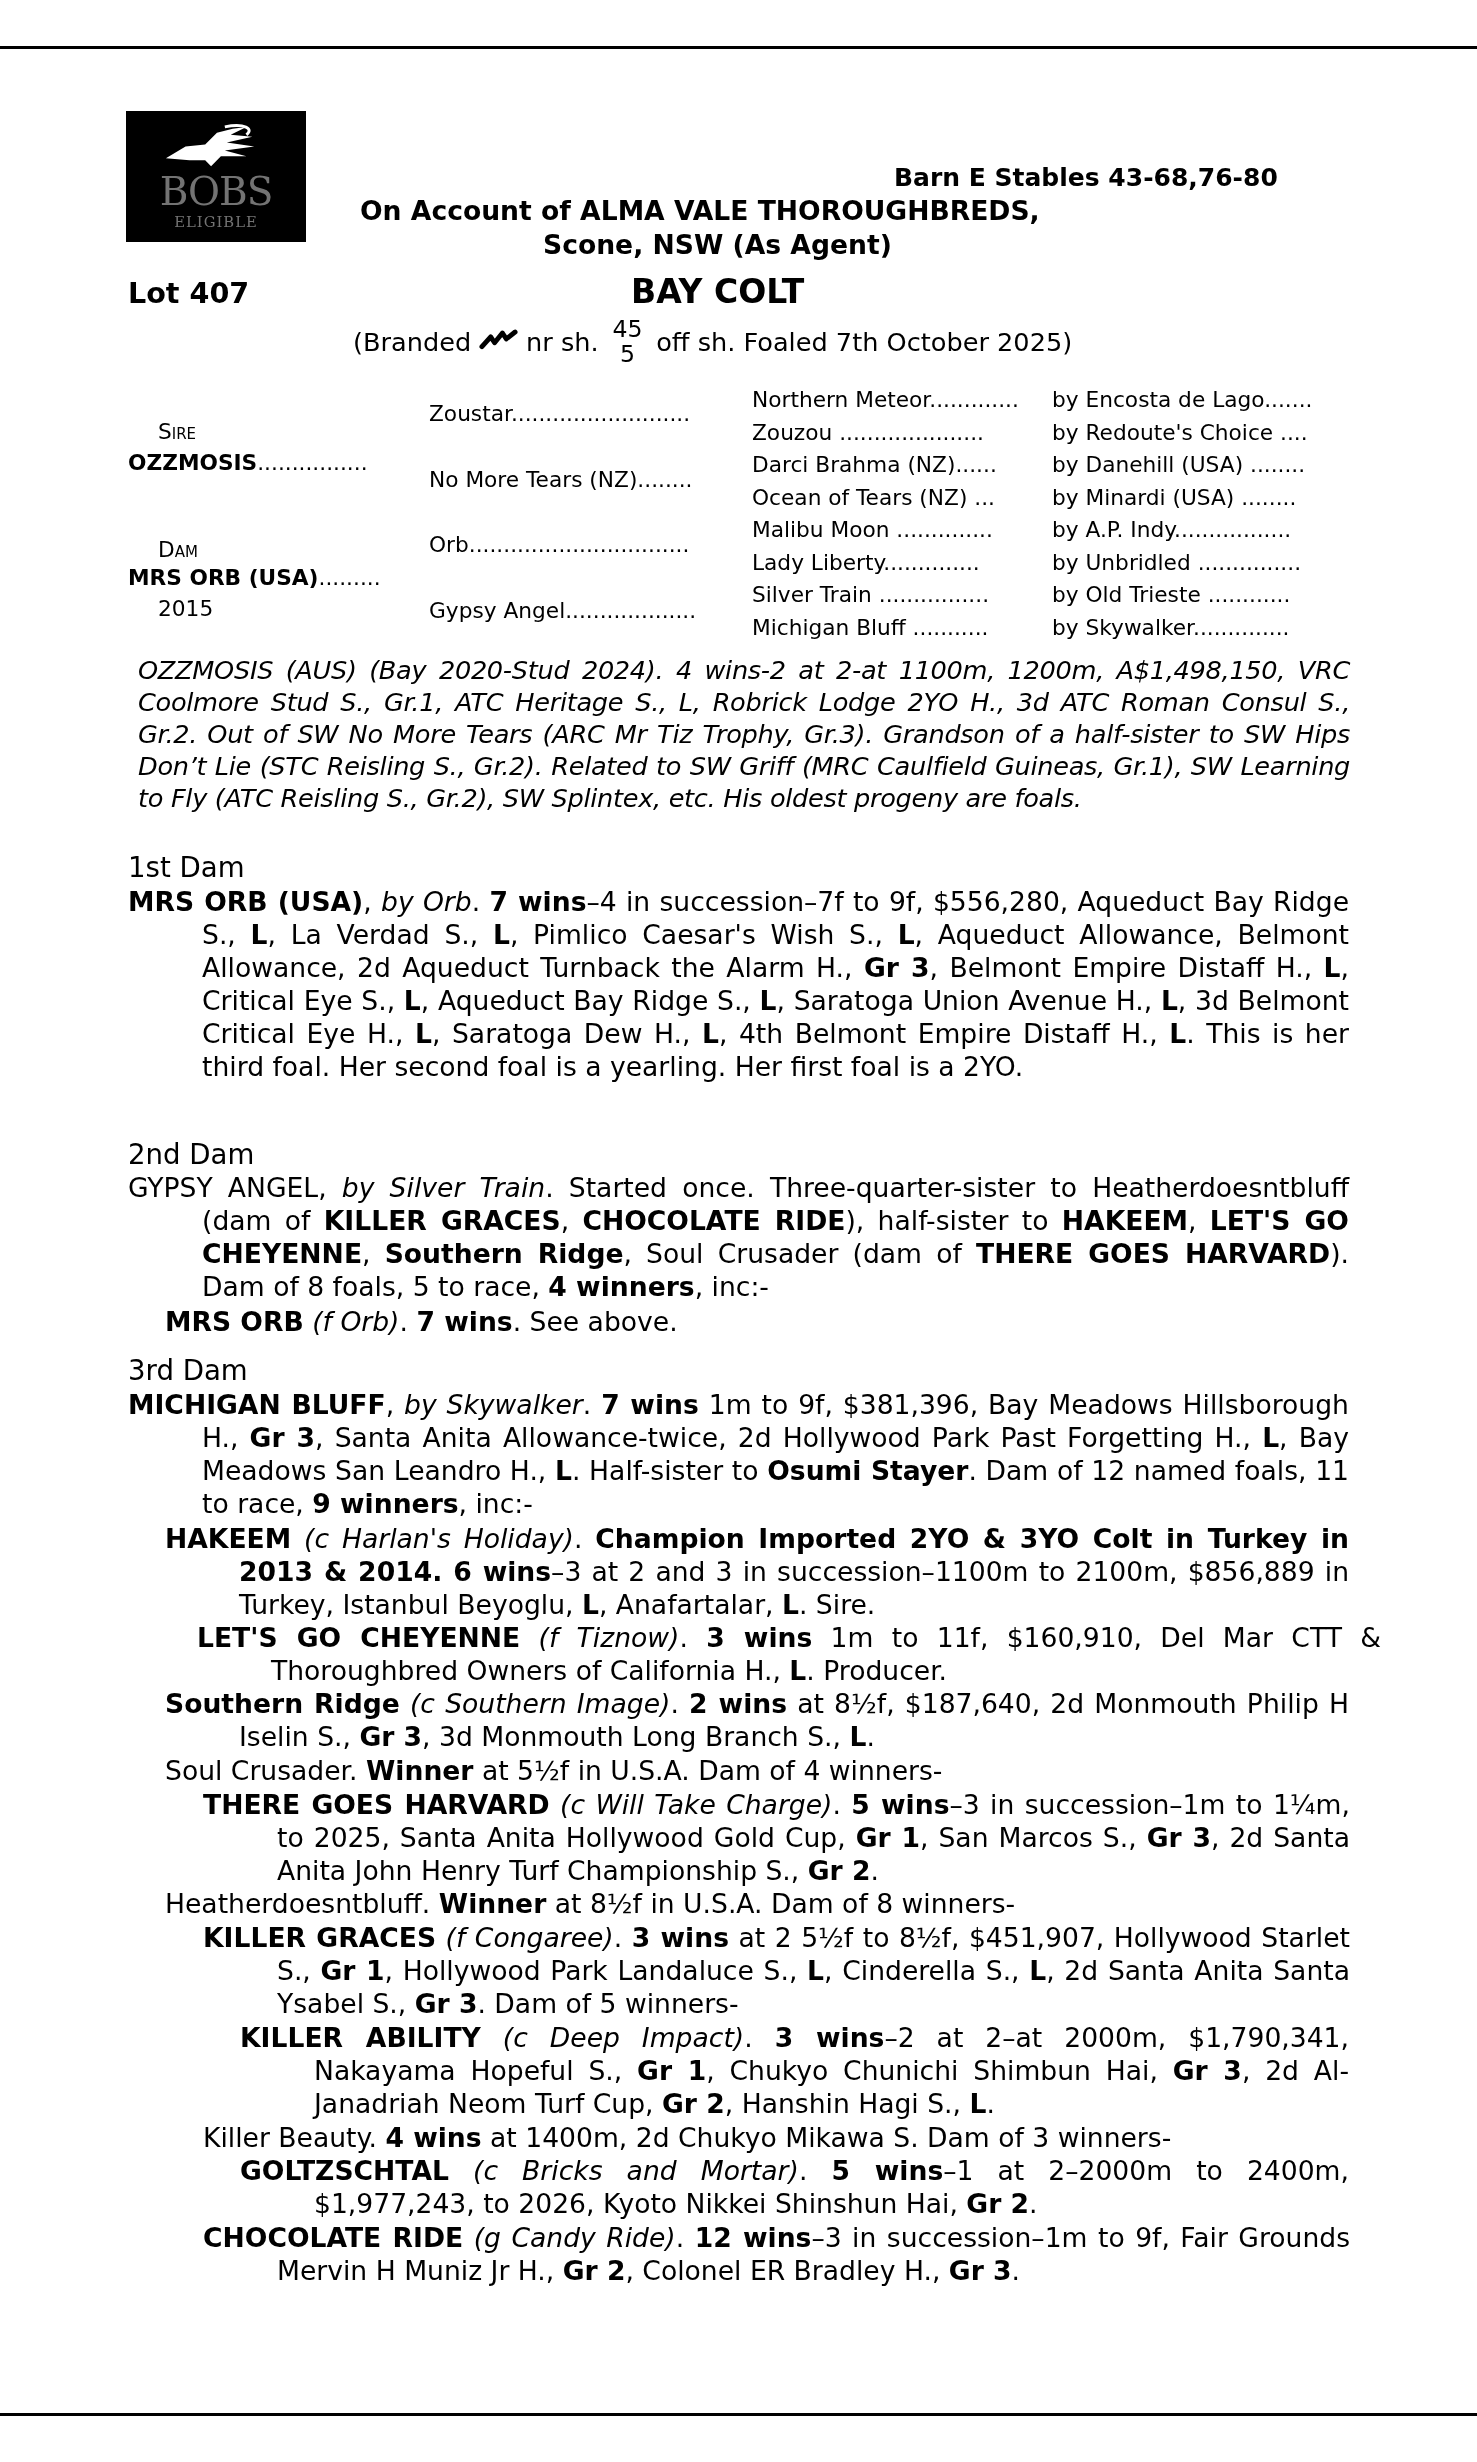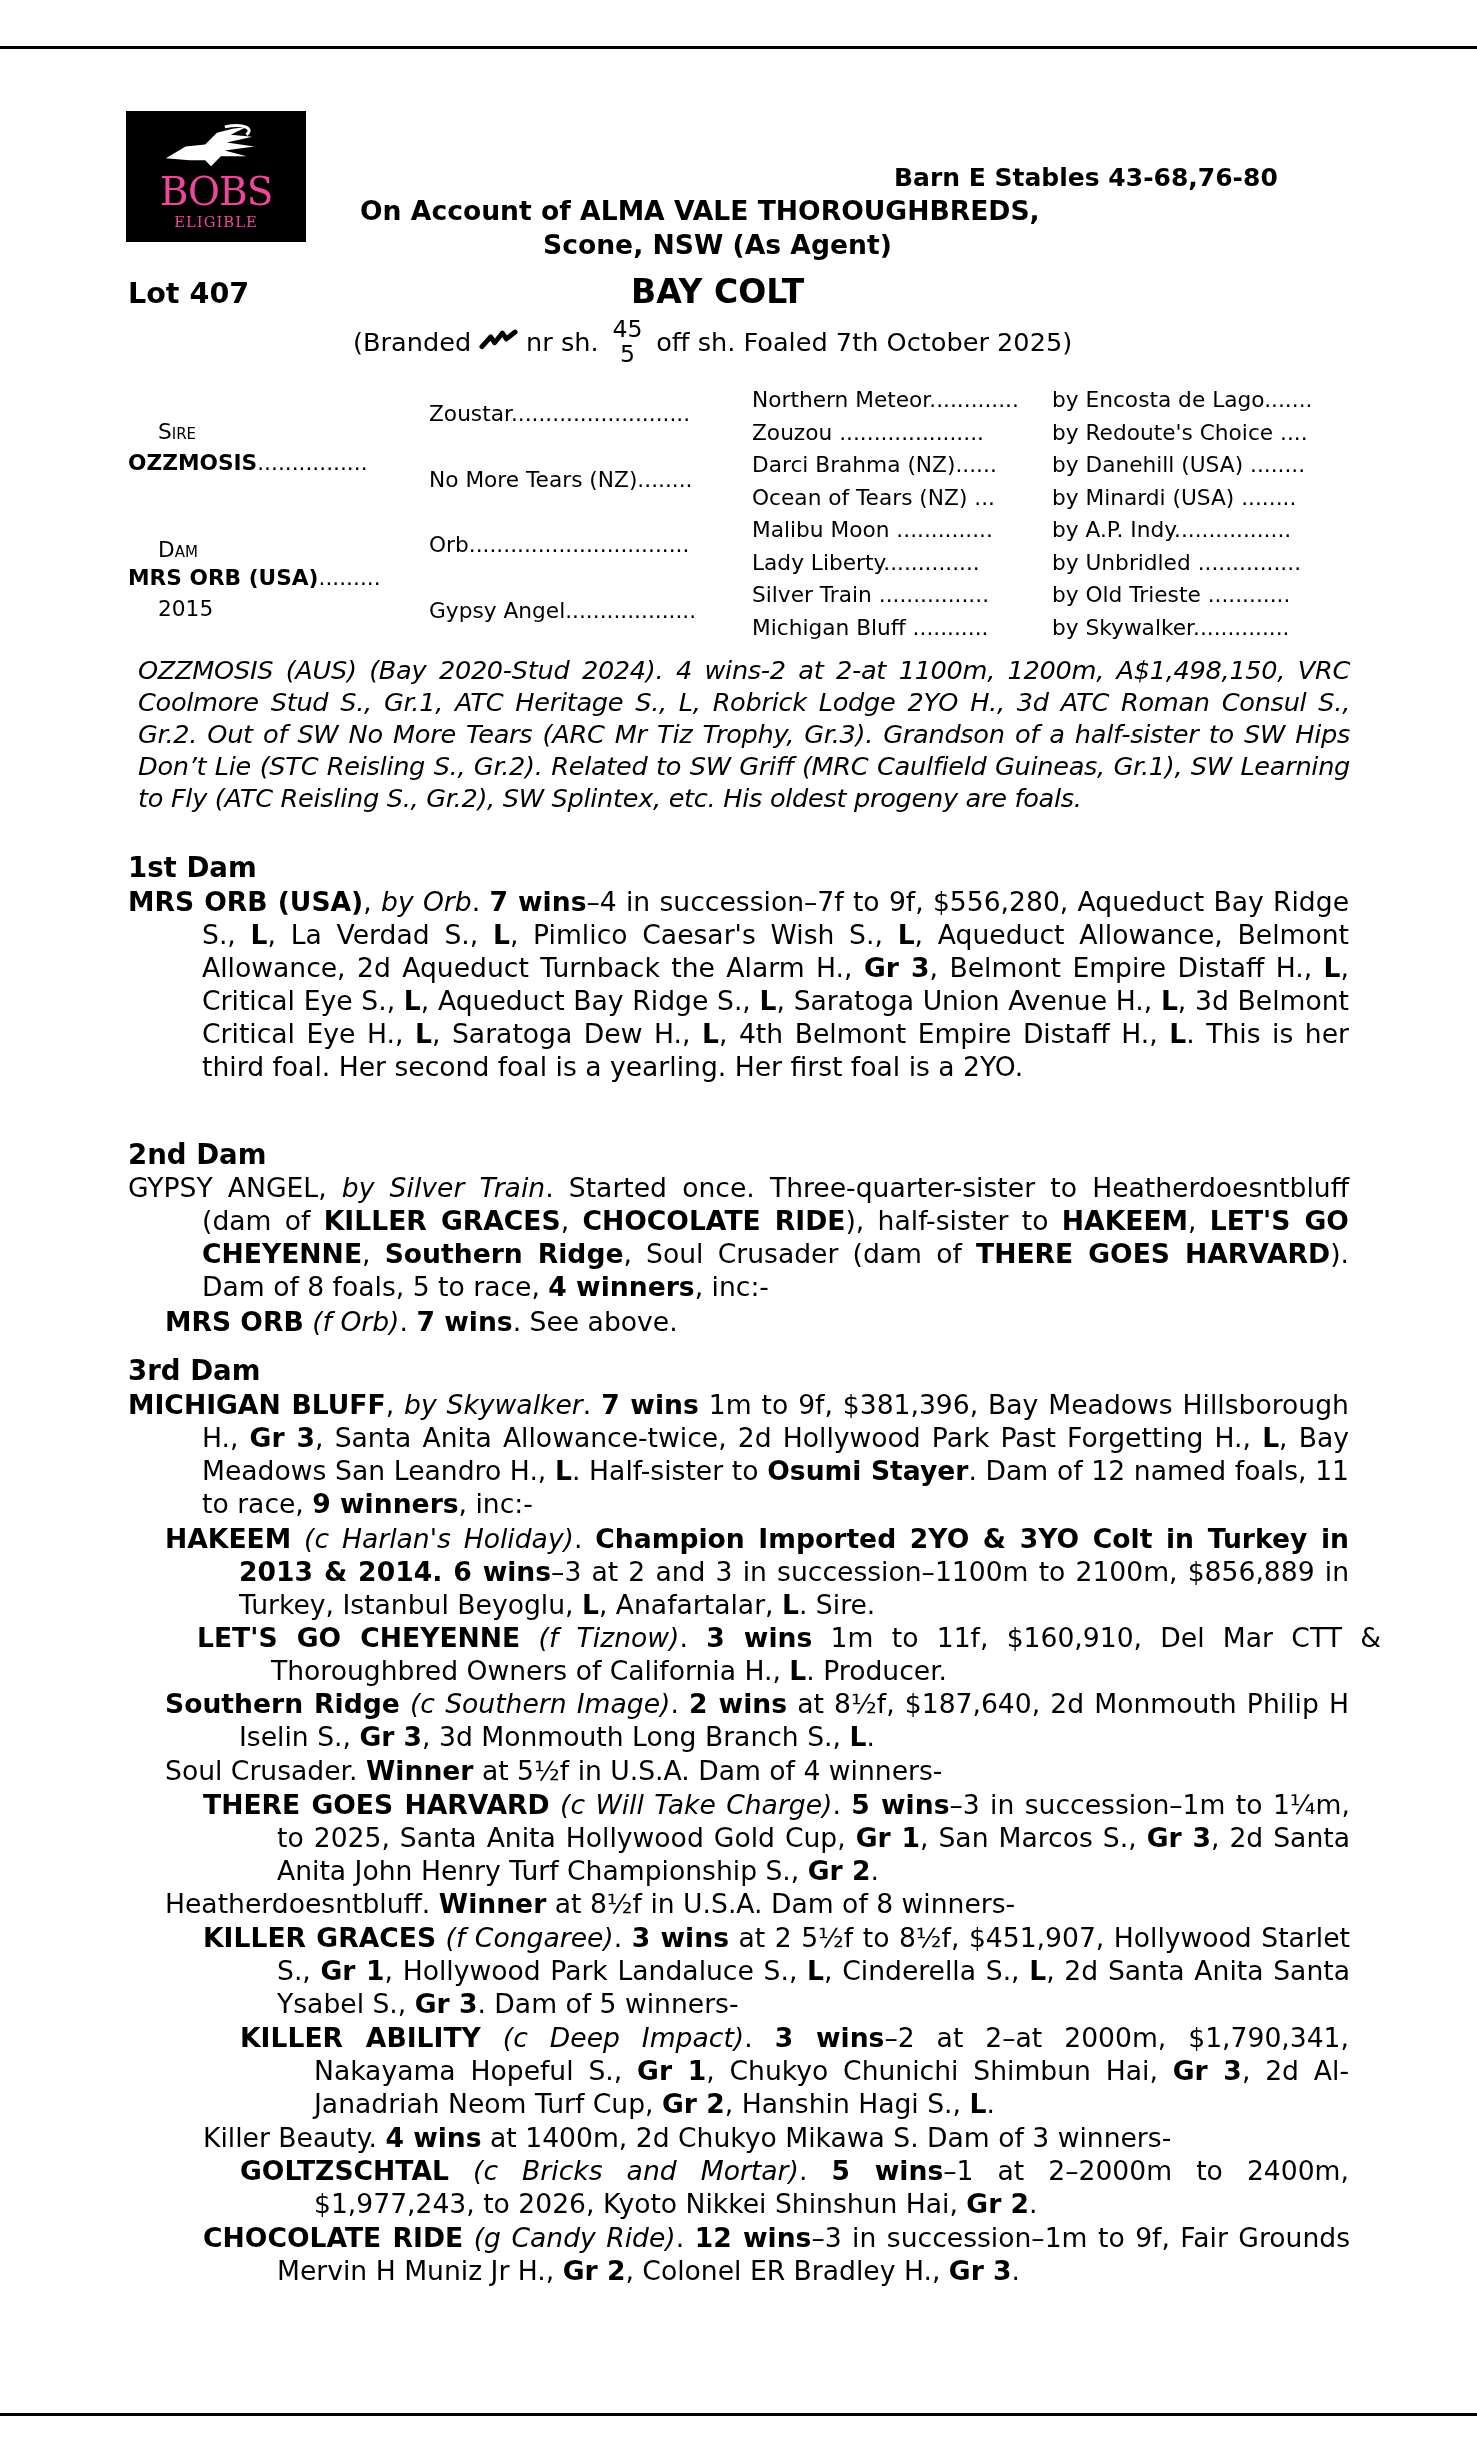--- a/index.html
+++ b/index.html
@@ -1,42 +1,42 @@
 <!DOCTYPE html>
 <html><head>
 <meta charset="utf-8">
 <style>
   html, body { margin: 0; padding: 0; background: #ffffff; }
   body { width: 1478px; height: 2463px; position: relative; overflow: hidden; color: #000; font-family: "DejaVu Sans", sans-serif; }
   .rule { position: absolute; left: 0; width: 1478px; height: 3px; background: #000; }
   .rule.top { top: 46px; }
   .rule.bottom { top: 2413px; }
 
-  .logo { position: absolute; left: 126px; top: 111px; width: 180px; height: 131px; background: #000; color: #ec4899; text-align: center; }
+  .logo { position: absolute; left: 126px; top: 111px; width: 180px; height: 131px; background: #000; color: #737373; text-align: center; }
   .logo svg { position: absolute; left: 29.6px; top: 9.9px; }
   .logo .l1 { position: absolute; left: 0; right: 0; top: 59px; font-family: "DejaVu Serif", serif; font-size: 39px; letter-spacing: -1px; line-height: 43px; }
   .logo .l2 { position: absolute; left: 0; right: 0; top: 102px; font-family: "DejaVu Serif", serif; font-size: 14.8px; letter-spacing: 1px; }
 
   .hdr { position: absolute; font-weight: bold; white-space: nowrap; }
   .barn { left: 894px; top: 163px; font-size: 25px; }
   .account1 { left: 360px; top: 195px; font-size: 26.6px; }
   .account2 { left: 543px; top: 229px; font-size: 26.6px; }
   .lot { left: 128px; top: 276px; font-size: 28.6px; }
   .title { left: 631px; top: 272px; font-size: 33px; }
 
   .brand { position: absolute; left: 353px; top: 317px; font-size: 25.6px; white-space: nowrap; display: flex; align-items: center; }
   .brand .frac { display: inline-flex; flex-direction: column; align-items: center; font-size: 23.6px; line-height: 24.6px; margin: 0 13.8px; }
   .brand .mark { display: inline-block; margin: 0 7.9px; }
 
   .ped { position: absolute; font-size: 21.7px; white-space: nowrap; line-height: 29.6px; }
   .sc { font-variant: small-caps; font-size: 21.7px; }
   .ped-col3 .row, .ped-col4 .row { height: 32.5px; line-height: 32.5px; }
   .ital-bold { position: absolute; left: 138px; top: 654px; width: 1212px; font-size: 25.6px; line-height: 32px; font-weight: normal; font-style: italic; text-align: justify; letter-spacing: -0.3px; }
 
-  .sect { position: absolute; left: 128px; font-size: 27.6px; font-weight: bold; }
+  .sect { position: absolute; left: 128px; font-size: 27.6px; font-weight: normal; }
   .entry { position: absolute; font-size: 26.6px; line-height: 33px; text-align: justify; text-align-last: left; }
   .entry b { font-weight: bold; }
   .entry i { font-style: italic; }
 </style>
 </head>
 <body>
 
 <div class="rule top"></div>
 
 <div class="logo">

